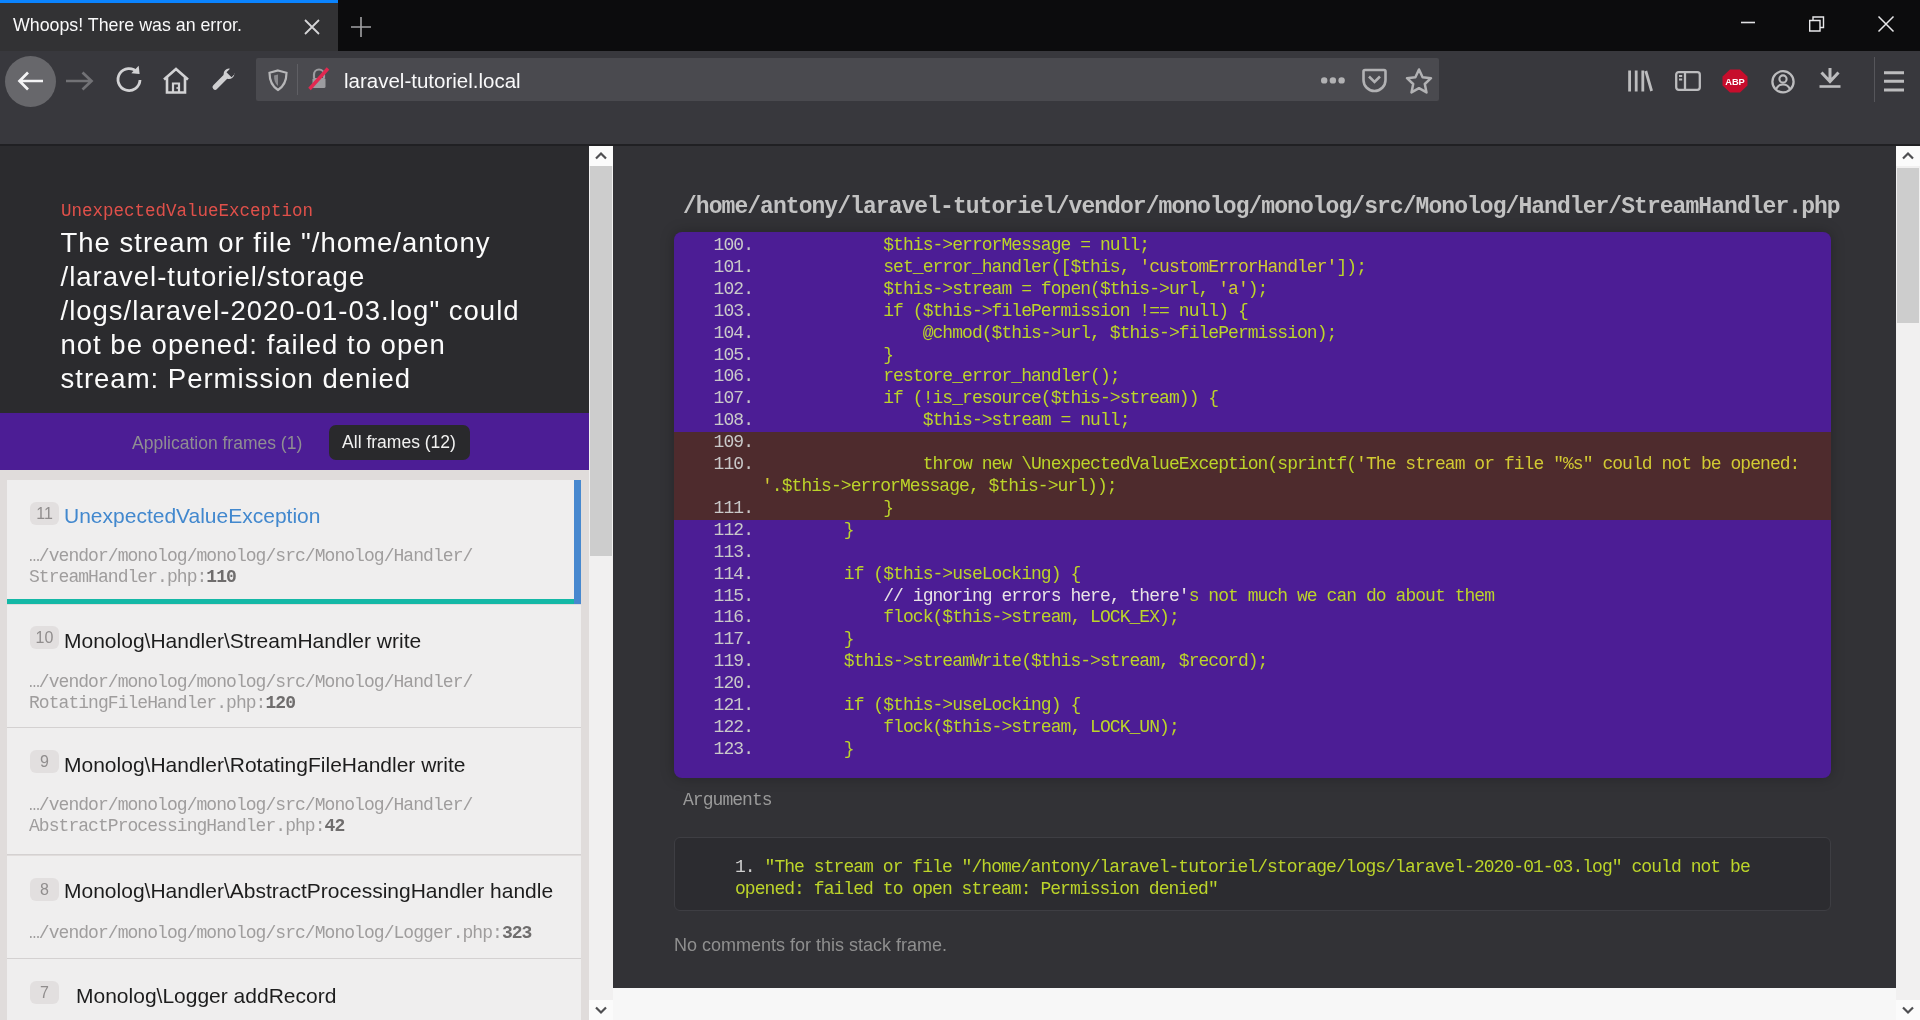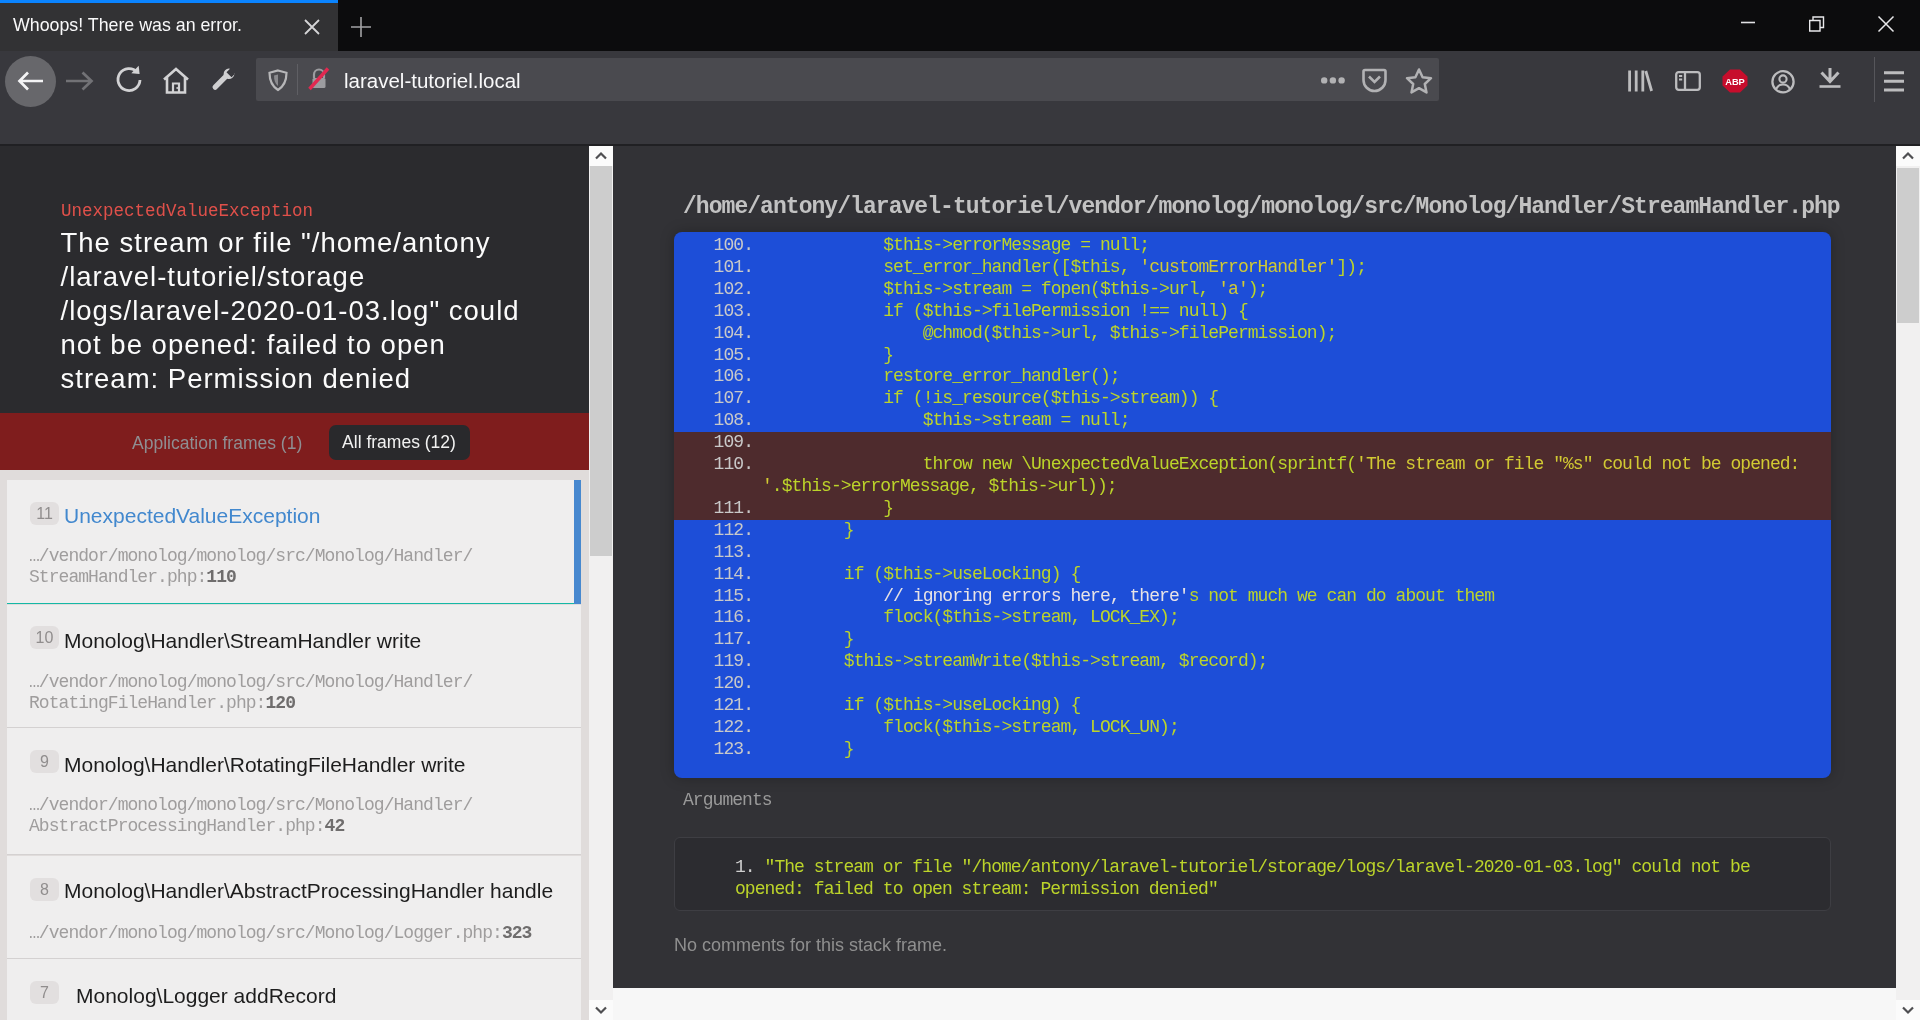--- a/index.html
+++ b/index.html
@@ -14,40 +14,40 @@
 #toolbar { position:absolute; left:0; top:51px; width:1920px; height:112px; background:#38383d; }
 #urlbar { position:absolute; left:256px; top:7px; width:1183px; height:43px; background:#4a4a4f; border-radius:2px; }
 #urltext { position:absolute; left:88px; top:11px; font-size:20.5px; color:#f9f9fa; }
 #backbtn { position:absolute; left:5px; top:4.5px; width:51px; height:51px; border-radius:50%; background:#67676b; }
 #urlsep { position:absolute; left:41px; top:6px; width:1px; height:31px; background:#5f5f64; }
 #tbsep { position:absolute; left:1874px; top:6px; width:1px; height:45px; background:#56565b; }
 
 #lheader { position:absolute; left:0; top:146px; width:589px; height:266.5px; background:#2b2b2e; }
 #exctitle { position:absolute; left:61px; top:55px; font-size:17.5px; letter-spacing:0px; color:#e0504a; line-height:20px; }
 #excmsg { position:absolute; left:60.5px; top:80px; width:520px; font-size:27.5px; letter-spacing:1px; line-height:34px; color:#fbfbfb; }
-#ltabs { position:absolute; left:0; top:412.5px; width:589px; height:57px; background:#7f1d1d; }
+#ltabs { position:absolute; left:0; top:412.5px; width:589px; height:57px; background:#4c1d95; }
 #apptab { position:absolute; left:132px; top:20px; font-size:17.5px; color:#8f8e92; }
 #allbtn { position:absolute; left:328.5px; top:12.5px; width:141px; height:34.5px; background:#29292c; border-radius:7px; color:#f1f1f1; font-size:17.5px; text-align:center; line-height:34.5px; }
 #frames { position:absolute; left:0; top:469.5px; width:589px; height:550.5px; background:#e0dcdb; }
 .frame { position:absolute; left:7px; width:574px; background:#efeeee; }
 .badge { position:absolute; left:23px; width:29px; height:23px; background:#e2dfdf; border-radius:6px; color:#908d8d; font-size:16px; text-align:center; line-height:23px; }
 .ftitle { position:absolute; left:57px; font-size:21px; color:#1d1d1d; }
 .fpath { position:absolute; left:22px; font-family:"Liberation Mono", monospace; font-size:18px; letter-spacing:-0.95px; line-height:21.4px; color:#9f9d9d; }
 .fpath b { color:#6f6d6d; }
 #bluebar { position:absolute; left:566.5px; top:0; width:7.5px; height:124px; background:#4788cf; }
 
 #lscroll { position:absolute; left:589px; top:146px; width:24px; height:874px; background:#f1f0f0; }
 #rscroll { position:absolute; left:1896px; top:146px; width:24px; height:874px; background:#f1f0f0; }
 .sbtn { position:absolute; left:0; width:24px; height:20px; background:#fbfbfb; }
 .sthumb { position:absolute; left:1px; width:22px; background:#cdcdcd; }
 
 #rpanel { position:absolute; left:613px; top:146px; width:1283px; height:842px; background:#323236; }
 #rwhite { position:absolute; left:613px; top:988px; width:1283px; height:32px; background:#f7f7f7; }
 #filepath { position:absolute; left:70px; top:47.5px; font-family:"Liberation Mono", monospace; font-size:23px; letter-spacing:-0.95px; font-weight:bold; color:#c2c2c2; }
-#codeblock { position:absolute; left:61px; top:86px; width:1157px; height:546px; background:#1d4ed8; border-radius:8px; overflow:hidden; padding-top:3px; box-shadow:0 0 14px rgba(0,0,0,0.25); }
+#codeblock { position:absolute; left:61px; top:86px; width:1157px; height:546px; background:#4c1d95; border-radius:8px; overflow:hidden; padding-top:3px; box-shadow:0 0 14px rgba(0,0,0,0.25); }
 .crow { display:flex; font-family:"Liberation Mono", monospace; font-size:18px; letter-spacing:-0.95px; line-height:21.9px; white-space:pre; color:#bcd42a; }
 .crow .ln { width:79px; min-width:79px; text-align:right; color:#c9c9c9; }
 .crow .cd { margin-left:12px; }
 .crow .cd2 { margin-left:88px; }
 .crow.hl { background:#4e2b2d; }
 .str { color:#d2ca33; }
 .pln { color:#e9e4e5; }
 #arglabel { position:absolute; left:70px; top:644px; font-family:"Liberation Mono", monospace; font-size:18px; letter-spacing:-0.95px; color:#9a9a9a; }
 #argbox { position:absolute; left:61px; top:691px; width:1157px; height:74px; background:#2c2c30; border:1px solid #3e3e43; border-radius:6px; }
 #argrow { position:absolute; left:60px; top:18px; font-family:"Liberation Mono", monospace; font-size:18px; letter-spacing:-0.95px; line-height:22px; white-space:pre; color:#bcd42a; }
@@ -153,21 +153,21 @@
 <div style="position:absolute; left:0; top:144.4px; width:1920px; height:2px; background:#202023;"></div>
 <div id="lheader">
   <div id="exctitle" class="mono">UnexpectedValueException</div>
   <div id="excmsg">The stream or file "/home/antony<br>/laravel-tutoriel/storage<br>/logs/laravel-2020-01-03.log" could<br>not be opened: failed to open<br>stream: Permission denied</div>
 </div>
 <div id="ltabs">
   <div id="apptab">Application frames (1)</div>
   <div id="allbtn">All frames (12)</div>
 </div>
 <div id="frames">
-  <div class="frame" style="top:10.5px; height:124px; border-bottom:1px solid #14b8a6;">
+  <div class="frame" style="top:10.5px; height:124px; border-bottom:5px solid #14b8a6;">
     <div id="bluebar"></div>
     <div class="badge" style="top:22px;">11</div>
     <div class="ftitle" style="top:23.5px; color:#4288CE;">UnexpectedValueException</div>
     <div class="fpath" style="top:66px;">…/vendor/monolog/monolog/src/Monolog/Handler/<br>StreamHandler.php:<b>110</b></div>
   </div>
   <div class="frame" style="top:135px; height:123px; border-bottom:1px solid #d4d1d1;padding-left:40px;">
     <div class="badge" style="top:21.5px;">10</div>
     <div class="ftitle" style="top:24px;">Monolog\Handler\StreamHandler write</div>
     <div class="fpath" style="top:67px;">…/vendor/monolog/monolog/src/Monolog/Handler/<br>RotatingFileHandler.php:<b>120</b></div>
   </div>

